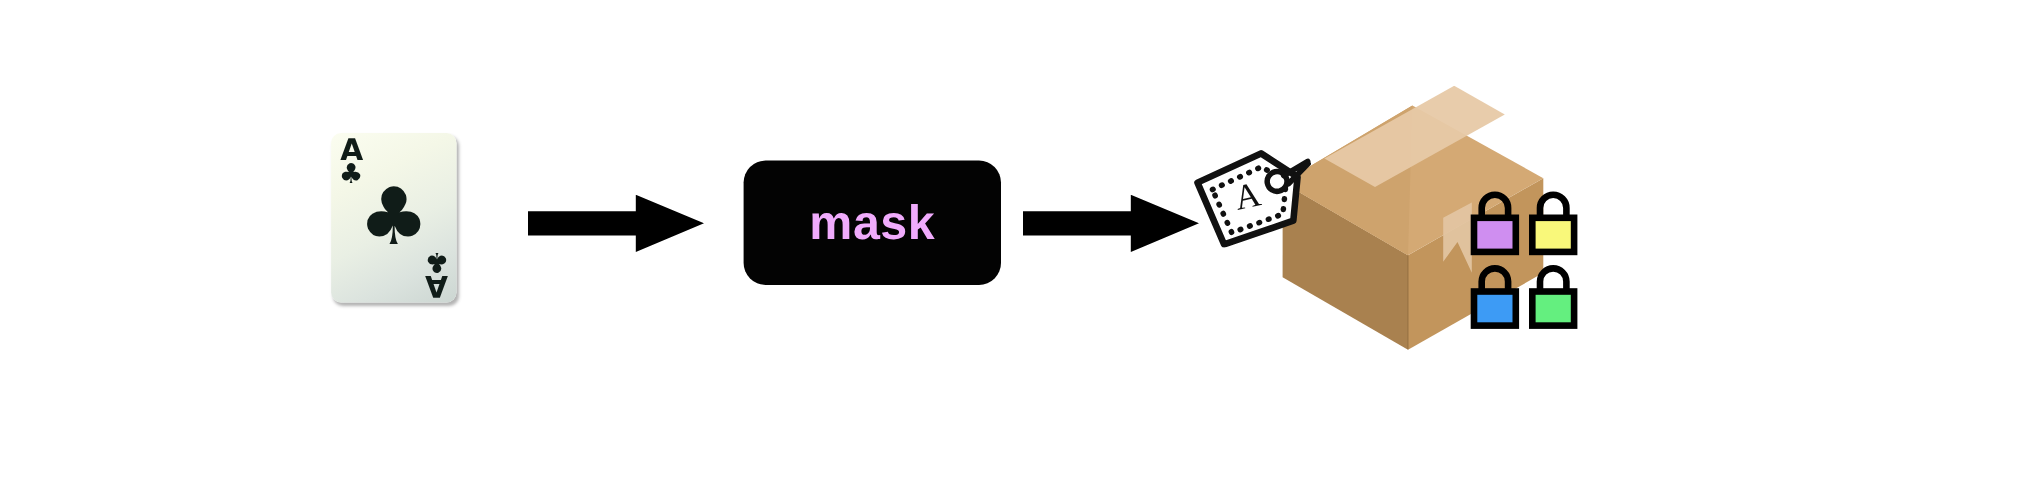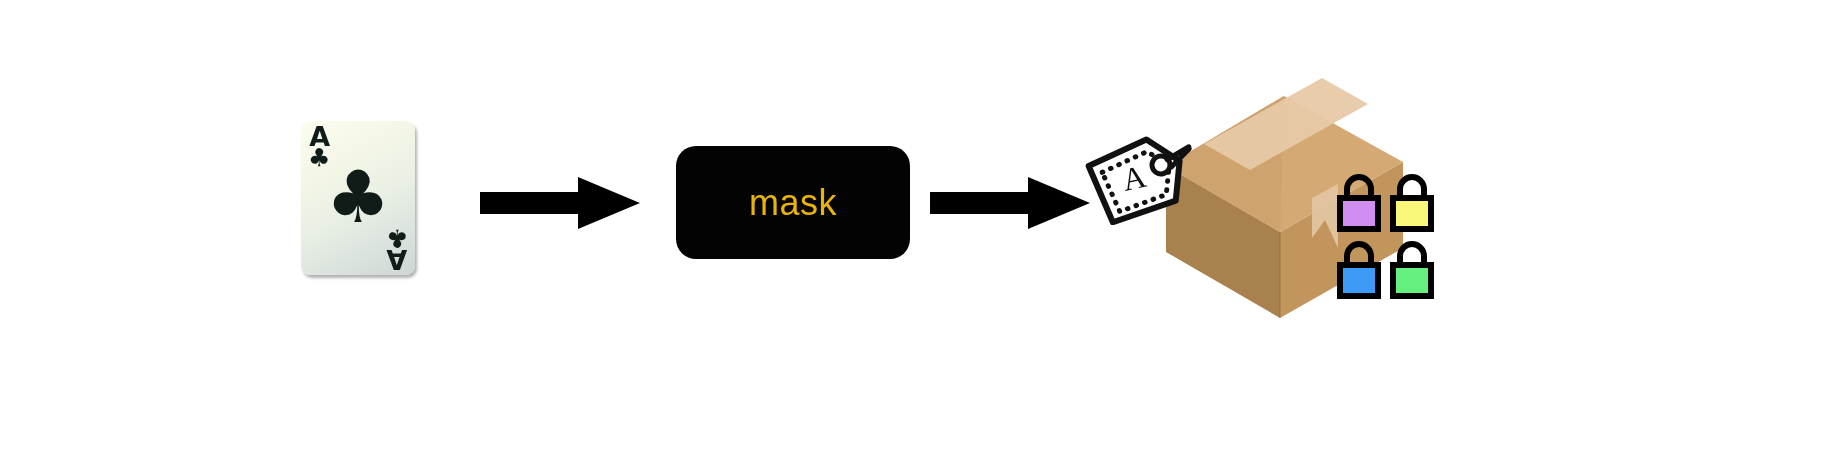--- a/index.html
+++ b/index.html
@@ -78,23 +78,23 @@
     top: 146px;
     width: 234px;
     height: 113px;
     background: #030303;
     border-radius: 20px;
     display: flex;
     align-items: center;
     justify-content: center;
   }
   .mask-box .mask-label {
-    color: #eab308;
-    font-size: 36px;
-    font-weight: normal;
+    color: #f0abfc;
+    font-size: 44px;
+    font-weight: bold;
     font-family: "Liberation Sans", sans-serif;
     letter-spacing: 0.5px;
   }
 
   
   .tag { position: absolute; left: 1078px; top: 130px; }
 
   
   .parcel { position: absolute; left: 1162px; top: 78px; }
 

